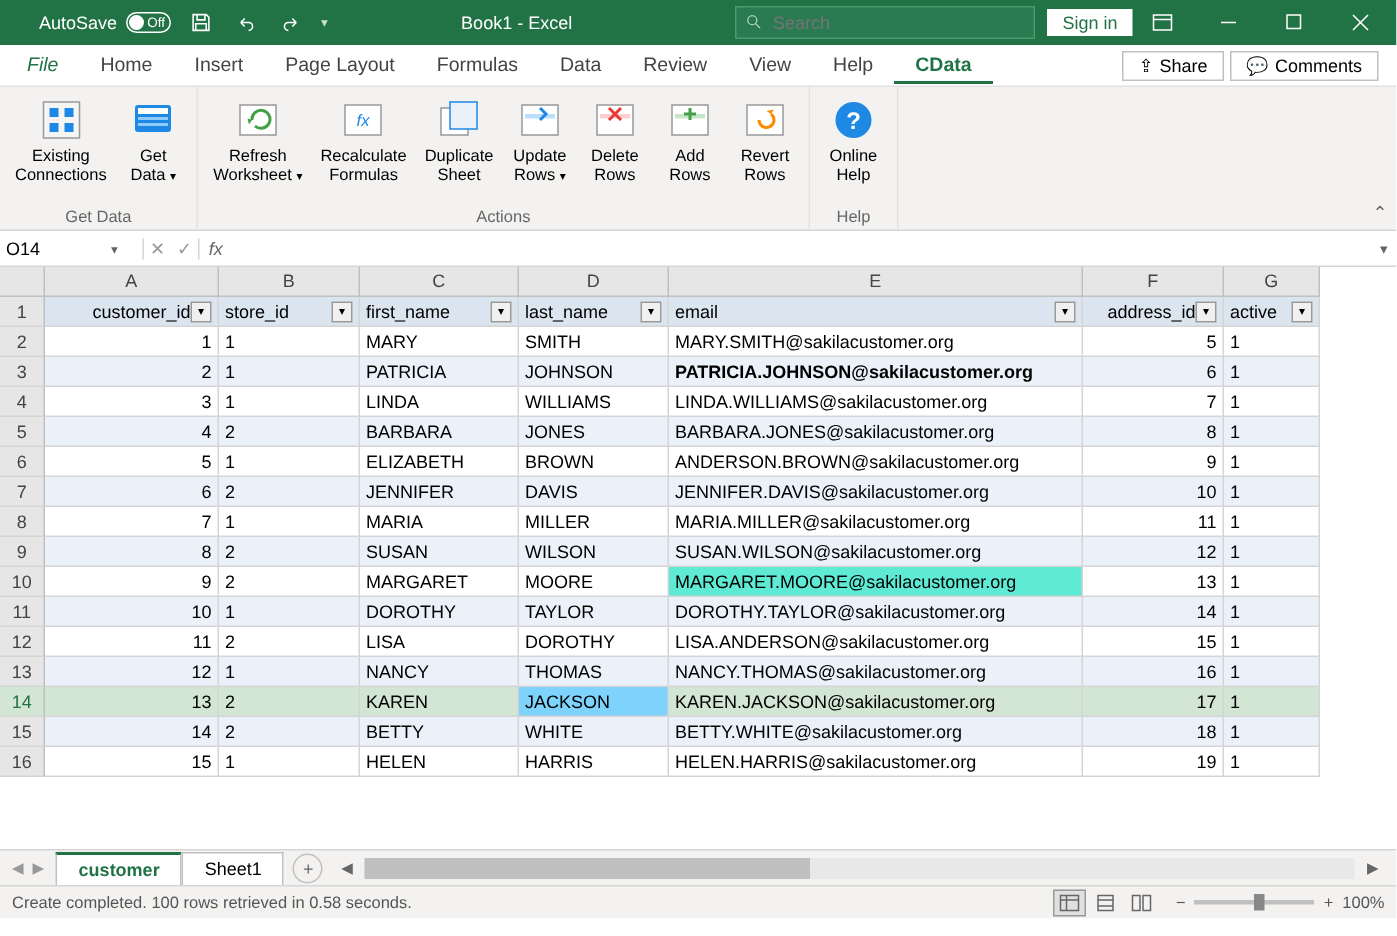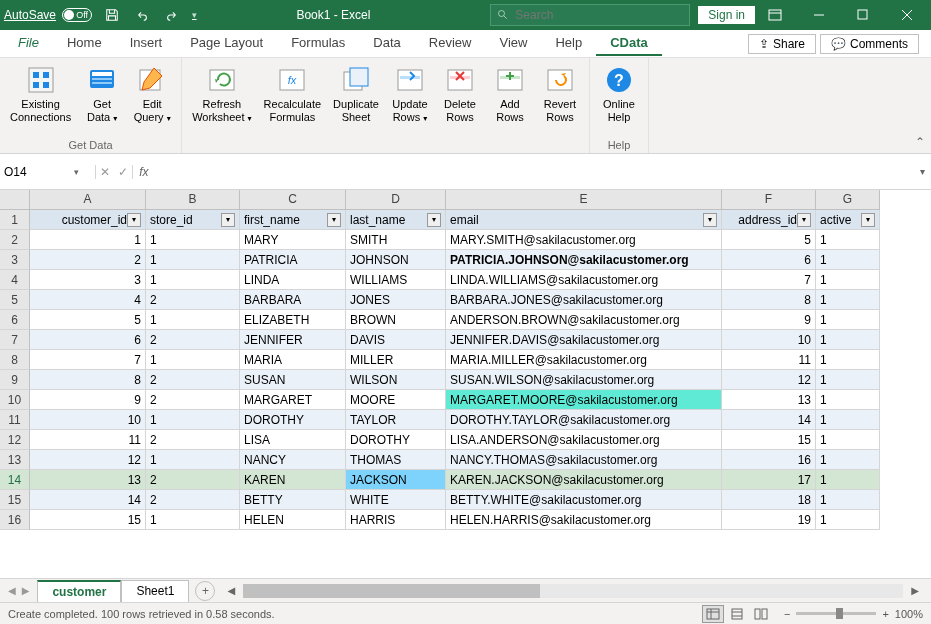--- a/index.html
+++ b/index.html
@@ -1,20 +1,20 @@
 <!DOCTYPE html>
 <html><head>
 <meta charset="utf-8">
 <style>
 * { box-sizing: border-box; margin: 0; padding: 0; font-family: 'Segoe UI', Arial, sans-serif; }
 body { width: 931px; height: 624px; background: #fff; overflow: hidden; position: relative; }
 
 
 .titlebar { height: 30px; background: #217346; display: flex; align-items: center; color: #fff; font-size: 12px; }
-.titlebar-left { display: flex; align-items: center; padding-left: 4px; gap: 10px; text-decoration: underline; }
+.titlebar-left { display: flex; align-items: center; padding-left: 26px; gap: 10px; }
 .autosave { display: flex; align-items: center; gap: 6px; }
 .toggle { width: 30px; height: 14px; border: 1px solid #fff; border-radius: 8px; position: relative; display: flex; align-items: center; }
 .toggle-knob { width: 10px; height: 10px; border-radius: 50%; background: #fff; margin-left: 1px; }
 .toggle-label { font-size: 9px; position: absolute; right: 3px; }
 .qat-btn { width: 20px; height: 20px; display: flex; align-items: center; justify-content: center; cursor: pointer; }
 .titlebar-center { flex: 1; text-align: center; }
 .search-box { width: 200px; height: 22px; background: #2b7b52; border: 1px solid #4a9a6f; display: flex; align-items: center; padding: 0 6px; gap: 6px; margin-left: 20px; }
 .search-box input { background: transparent; border: none; color: #c5e0cf; font-size: 12px; outline: none; flex: 1; }
 .signin-btn { background: #fff; color: #217346; padding: 2px 10px; font-size: 12px; border: none; cursor: pointer; margin-left: 8px; }
 .titlebar-right { display: flex; align-items: center; gap: 4px; padding-right: 4px; }
@@ -32,21 +32,21 @@
 .ribbon { height: 96px; background: #f3f2f1; border-bottom: 1px solid #d5d5d5; display: flex; font-size: 11px; position: relative; }
 .ribbon-group { display: flex; flex-direction: column; border-right: 1px solid #e1e1e1; padding: 2px 4px 0; }
 .ribbon-group-items { display: flex; flex: 1; }
 .ribbon-group-label { text-align: center; color: #666; font-size: 11px; padding: 2px 0; }
 .ribbon-btn { display: flex; flex-direction: column; align-items: center; justify-content: flex-start; padding: 4px 6px; cursor: pointer; text-align: center; min-width: 50px; }
 .ribbon-icon { width: 32px; height: 32px; display: flex; align-items: center; justify-content: center; margin-bottom: 2px; }
 .ribbon-btn-label { line-height: 1.2; }
 .collapse-ribbon { position: absolute; right: 6px; bottom: 4px; cursor: pointer; font-size: 12px; color: #666; }
 
 
-.formula-bar { height: 36px; border-bottom: 1px solid #d5d5d5; display: flex; align-items: center; font-size: 12px; background: #fff; }
+.formula-bar { height: 24px; border-bottom: 1px solid #d5d5d5; display: flex; align-items: center; font-size: 12px; background: #fff; }
 .name-box { width: 96px; border-right: 1px solid #d5d5d5; padding: 0 4px; display: flex; align-items: center; }
 .name-box input { border: none; width: 70px; font-size: 12px; outline: none; }
 .name-box-arrow { font-size: 9px; color: #666; }
 .fx-controls { display: flex; align-items: center; padding: 0 4px; gap: 8px; border-right: 1px solid #d5d5d5; color: #999; }
 .fx-label { font-style: italic; color: #666; padding: 0 6px; }
 .formula-input { flex: 1; border: none; padding: 0 6px; outline: none; font-size: 12px; }
 .formula-expand { padding: 0 6px; color: #666; cursor: pointer; font-size: 10px; }
 
 
 .sheet-area { height: 388px; overflow: hidden; position: relative; background: #fff; }
@@ -192,29 +192,20 @@
             <div class="ribbon-icon">
               <svg width="32" height="32" viewBox="0 0 32 32">
                 <rect x="4" y="6" width="24" height="18" rx="2" fill="#1e88e5"></rect>
                 <rect x="6" y="8" width="20" height="4" fill="#fff"></rect>
                 <rect x="6" y="14" width="20" height="2" fill="#90caf9"></rect>
                 <rect x="6" y="18" width="20" height="2" fill="#90caf9"></rect>
               </svg>
             </div>
             <div class="ribbon-btn-label">Get<br>Data <span style="font-size:8px">▾</span></div>
           </div>
-          <div class="ribbon-btn">
-            <div class="ribbon-icon">
-              <svg width="32" height="32" viewBox="0 0 32 32">
-                <rect x="4" y="6" width="20" height="20" fill="#fff" stroke="#999"></rect>
-                <path d="M18 4l8 8-12 12-8 2 2-8z" fill="#ffb74d" stroke="#e65100"></path>
-              </svg>
-            </div>
-            <div class="ribbon-btn-label">Edit<br>Query <span style="font-size:8px">▾</span></div>
-          </div>
         </div>
         <div class="ribbon-group-label">Get Data</div>
       </div>
       <div class="ribbon-group">
         <div class="ribbon-group-items">
           <div class="ribbon-btn">
             <div class="ribbon-icon">
               <svg width="32" height="32" viewBox="0 0 32 32">
                 <rect x="4" y="6" width="24" height="20" fill="#fff" stroke="#999"></rect>
                 <path d="M12 16a6 6 0 1 1 2 4" fill="none" stroke="#43a047" stroke-width="2"></path>
@@ -275,20 +266,21 @@
             <div class="ribbon-icon">
               <svg width="32" height="32" viewBox="0 0 32 32">
                 <rect x="4" y="6" width="24" height="20" fill="#fff" stroke="#999"></rect>
                 <path d="M20 12a5 5 0 1 1-8 4" fill="none" stroke="#fb8c00" stroke-width="2"></path>
                 <path d="M20 12l2-3-5 1z" fill="#fb8c00"></path>
               </svg>
             </div>
             <div class="ribbon-btn-label">Revert<br>Rows</div>
           </div>
         </div>
+        <div class="ribbon-group-label">Actions</div>
       </div>
       <div class="ribbon-group">
         <div class="ribbon-group-items">
           <div class="ribbon-btn">
             <div class="ribbon-icon">
               <svg width="32" height="32" viewBox="0 0 32 32">
                 <circle cx="16" cy="16" r="12" fill="#1e88e5"></circle>
                 <text x="16" y="22" font-size="16" text-anchor="middle" fill="#fff" font-weight="bold">?</text>
               </svg>
             </div>

